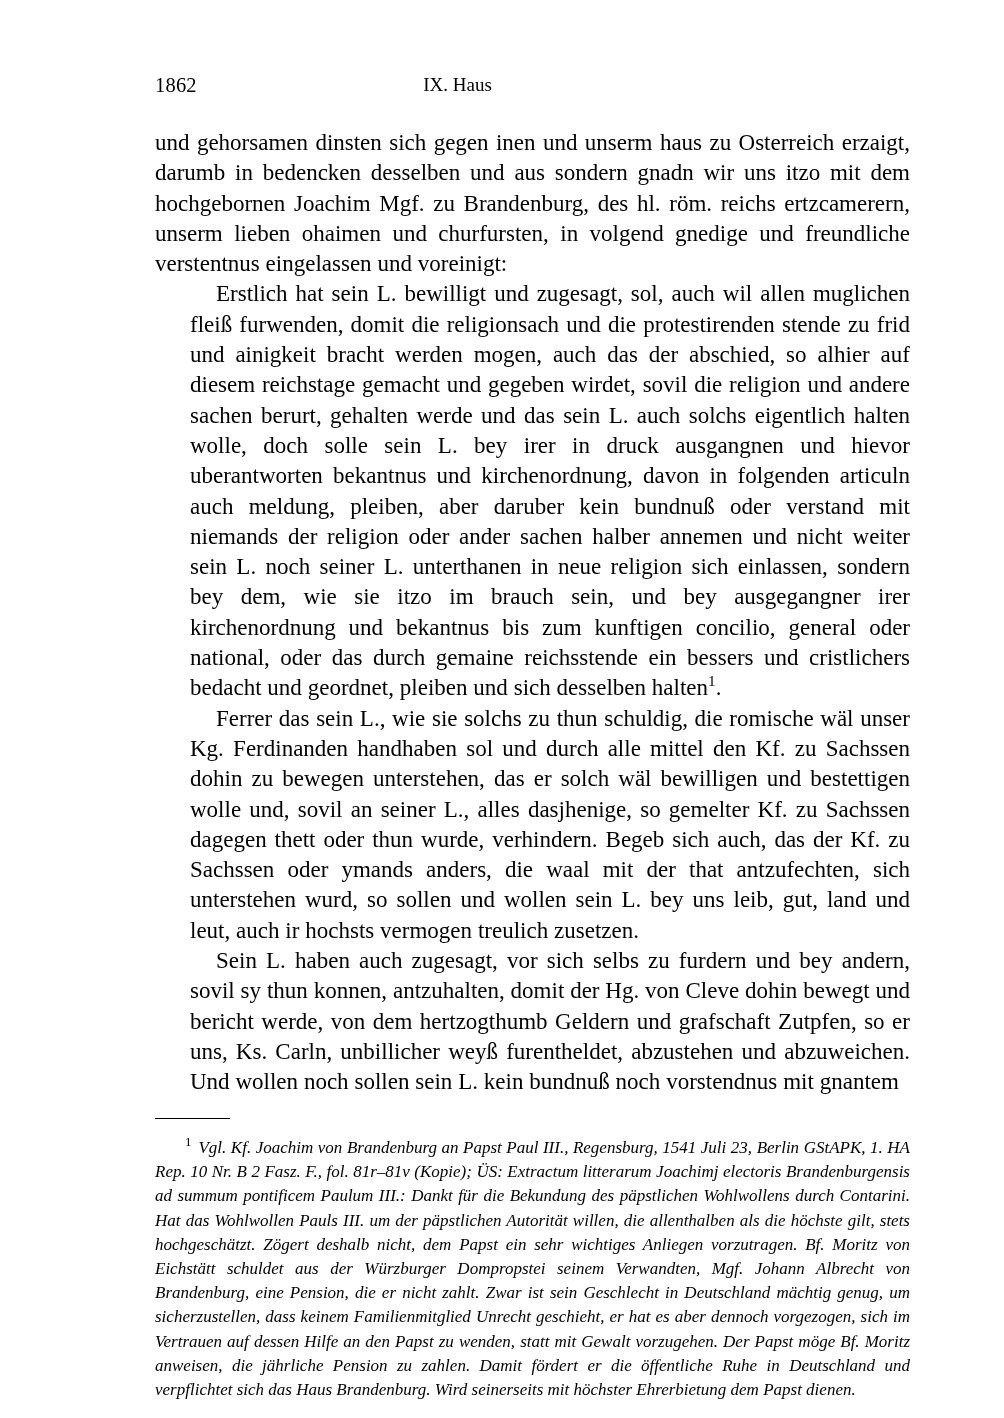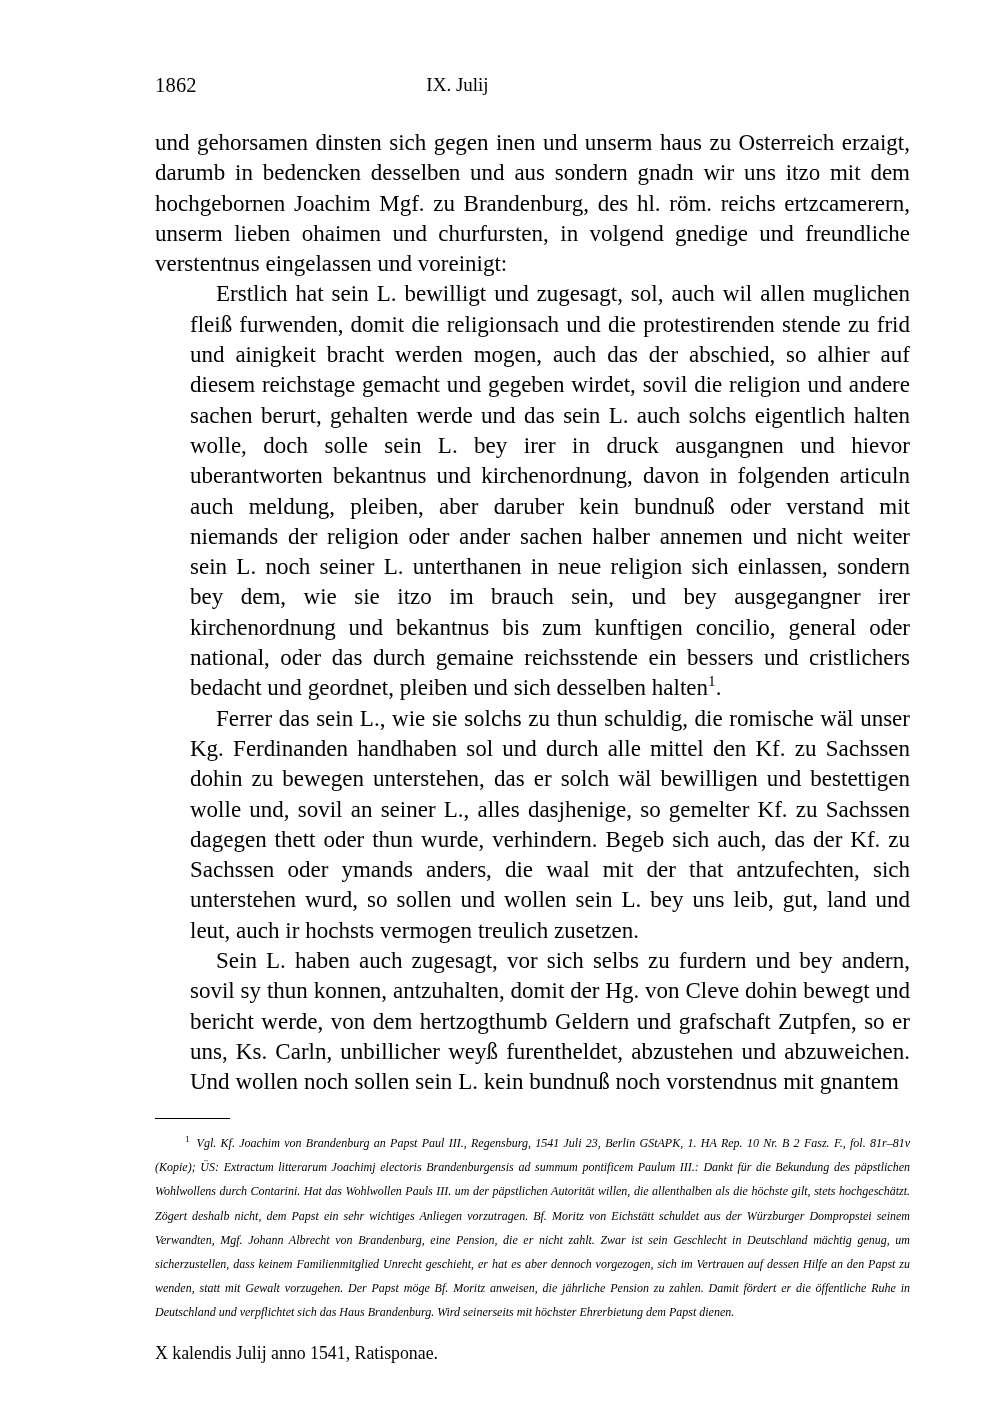--- a/index.html
+++ b/index.html
@@ -78,21 +78,21 @@
   .footnote-area {
     margin-top: 20px;
   }
   .fn-rule {
     width: 75px;
     height: 1.4px;
     background: #000;
     margin: 0 0 9px 0;
   }
   .footnote {
-    font-size: 12px;
+    font-size: 17px;
     line-height: 24.2px;
     text-align: justify;
     text-align-last: left;
     font-style: italic;
     text-indent: 30px;
   }
   .footnote .fn-num {
     font-style: normal;
     font-size: 0.76em;
     vertical-align: super;
@@ -108,21 +108,21 @@
   }
 </style>
 </head>
 <body>
 
 <div class="page">
   <div class="content">
 
     <div class="runhead">
       <span class="folio">1862</span>
-      <span class="runhead-title">IX. Julij</span>
+      <span class="runhead-title">IX. Haus</span>
     </div>
 
     <div class="body-block">
       <p class="para"><span>und gehorsamen dinsten sich gegen inen und unserm haus zu Osterreich erzaigt, darumb in bedencken desselben und aus sondern gnadn wir uns itzo mit dem hochgebornen Joachim Mgf. zu Brandenburg, des hl. röm. reichs ertzcamerern, unserm lieben ohaimen und churfursten, in volgend gnedige und freundliche verstentnus eingelassen und voreinigt:</span></p>
       <p class="para indent"><span>Erstlich hat sein L. bewilligt und zugesagt, sol, auch wil allen muglichen fleiß furwenden, domit die religionsach und die protestirenden stende zu frid und ainigkeit bracht werden mogen, auch das der abschied, so alhier auf diesem reichstage gemacht und gegeben wirdet, sovil die religion und andere sachen berurt, gehalten werde und das sein L. auch solchs eigentlich halten wolle, doch solle sein L. bey irer in druck ausgangnen und hievor uberantworten bekantnus und kirchenordnung, davon in folgenden articuln auch meldung, pleiben, aber daruber kein bundnuß oder verstand mit niemands der religion oder ander sachen halber annemen und nicht weiter sein L. noch seiner L. unterthanen in neue religion sich einlassen, sondern bey dem, wie sie itzo im brauch sein, und bey ausgegangner irer kirchenordnung und bekantnus bis zum kunftigen concilio, general oder national, oder das durch gemaine reichsstende ein bessers und cristlichers bedacht und geordnet, pleiben und sich desselben halten</span><sup class="fnmark">1</sup><span>.</span></p>
       <p class="para indent"><span>Ferrer das sein L., wie sie solchs zu thun schuldig, die romische wäl unser Kg. Ferdinanden handhaben sol und durch alle mittel den Kf. zu Sachssen dohin zu bewegen unterstehen, das er solch wäl bewilligen und bestettigen wolle und, sovil an seiner L., alles dasjhenige, so gemelter Kf. zu Sachssen dagegen thett oder thun wurde, verhindern. Begeb sich auch, das der Kf. zu Sachssen oder ymands anders, die waal mit der that antzufechten, sich unterstehen wurd, so sollen und wollen sein L. bey uns leib, gut, land und leut, auch ir hochsts vermogen treulich zusetzen.</span></p>
       <p class="para indent"><span>Sein L. haben auch zugesagt, vor sich selbs zu furdern und bey andern, sovil sy thun konnen, antzuhalten, domit der Hg. von Cleve dohin bewegt und bericht werde, von dem hertzogthumb Geldern und grafschaft Zutpfen, so er uns, Ks. Carln, unbillicher weyß furentheldet, abzustehen und abzuweichen. Und wollen noch sollen sein L. kein bundnuß noch vorstendnus mit gnantem</span></p>
     </div>
 
     <div class="footnote-area">

